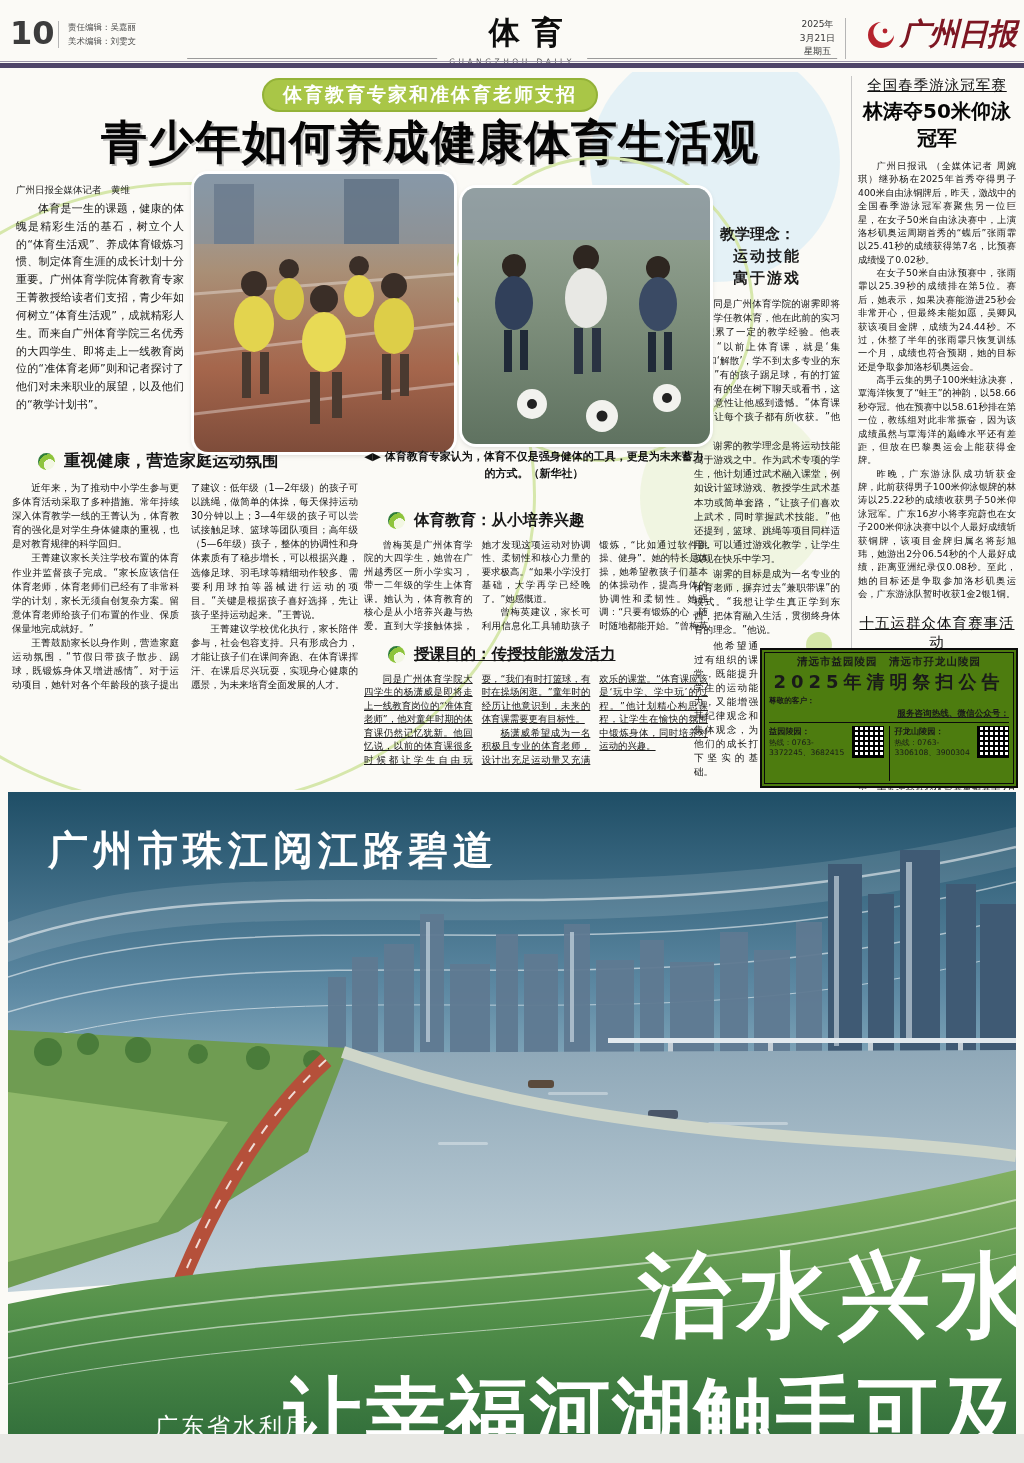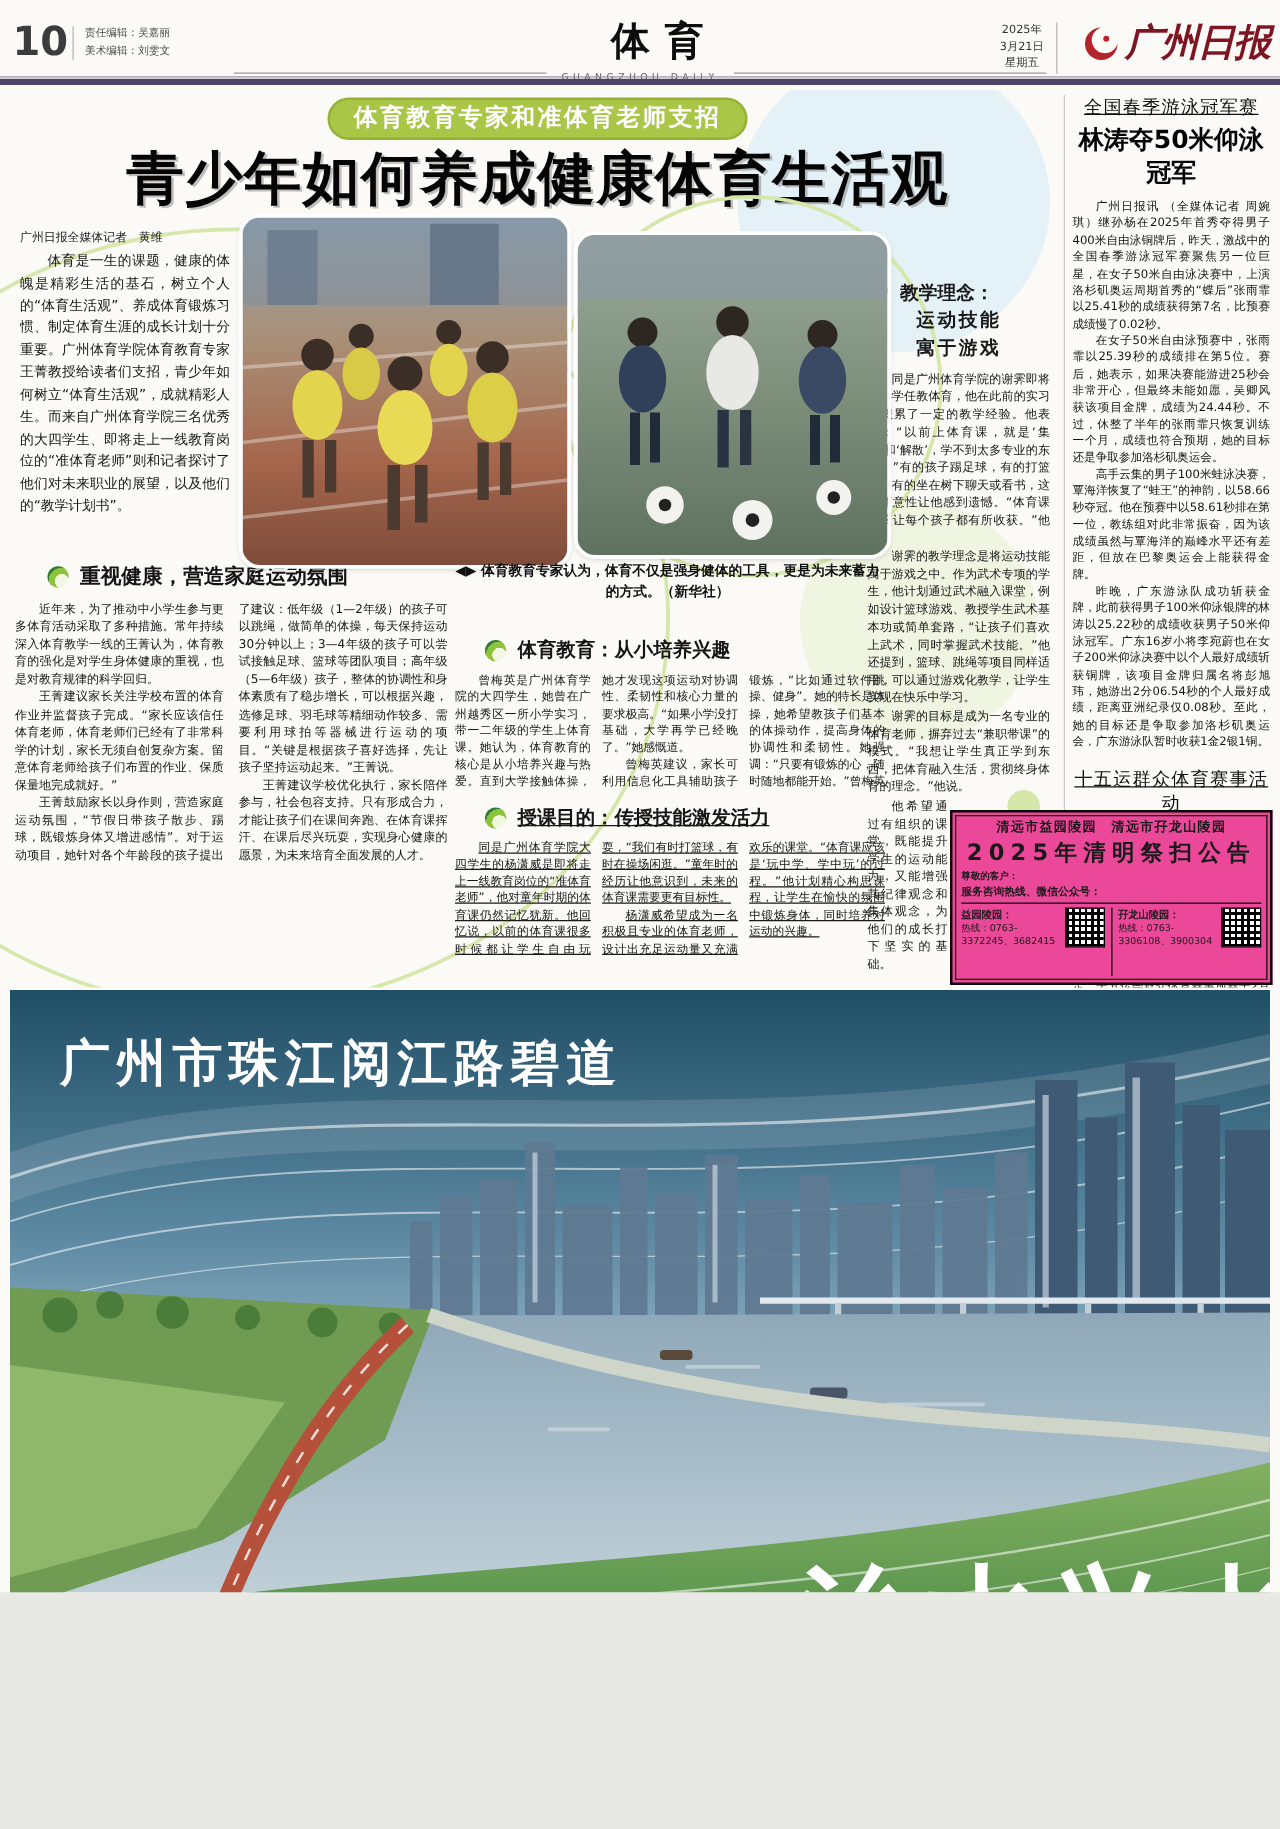--- a/index.html
+++ b/index.html
@@ -1,16 +1,16 @@
 <!DOCTYPE html>
 <html><head>
 <meta charset="utf-8">
 <style>
   html,body{margin:0;padding:0;background:#e8e8e4;}
-  .page{position:relative;width:1024px;height:1274px;margin:0 auto;background:#fbfaf6;
+  .page{position:relative;width:1024px;height:1434px;margin:0 auto;background:#fbfaf6;
         font-family:"DejaVu Sans","Liberation Sans",sans-serif;color:#1a1a1a;overflow:hidden;}
 
   
   .hdr{position:absolute;top:14px;left:0;right:0;height:46px;}
   .pagenum{position:absolute;left:10px;top:0;font-size:32px;font-weight:bold;color:#3c3c3c;}
   .editors{position:absolute;left:58px;top:7px;font-size:8.5px;color:#4a4a4a;line-height:1.6;
            border-left:1px solid #b5b5b5;padding-left:9px;}
   .mast{position:absolute;left:50%;transform:translateX(-50%);top:-2px;text-align:right;}
   .mast-title{font-size:31px;font-weight:bold;letter-spacing:12px;padding-left:12px;color:#0d0d0d;}
   .mast-sub{font-size:7.5px;letter-spacing:3.5px;color:#555;margin-top:3px;}
@@ -77,28 +77,28 @@
 
   
   .sidebar{position:absolute;left:858px;top:2px;width:158px;z-index:1;}
   .sb-kicker{font-size:14.5px;text-align:center;letter-spacing:1px;color:#101010;margin:2px 0 3px;text-decoration:underline;}
   .sb-headline{font-size:20px;font-weight:900;text-align:center;letter-spacing:0;color:#050505;margin-bottom:7px;}
   .sb-body{font-size:9.3px;line-height:1.44;text-align:justify;color:#141414;}
   .sb-body p{margin:0;text-indent:2em;}
   .sb-gap{height:12px;}
 
   
-  .ad{position:absolute;left:760px;top:576px;width:258px;height:140px;background:#ec4899;
+  .ad{position:absolute;left:760px;top:576px;width:258px;height:140px;background:#4d7c0f;
       border:2px solid #0a0a0a;z-index:5;box-sizing:border-box;padding:2px;}
   .ad-inner{border:1px solid #0a0a0a;height:100%;box-sizing:border-box;padding:2px 4px;display:flex;flex-direction:column;}
   .ad-names{font-size:10.5px;font-weight:bold;text-align:center;letter-spacing:1px;}
   .ad-title{font-size:18px;font-weight:900;text-align:center;letter-spacing:5px;margin:1px 0 2px;}
   .ad-salut{font-size:7.6px;font-weight:bold;}
   .ad-body{font-size:7.4px;line-height:1.36;text-align:justify;text-indent:2em;}
-  .ad-hotline{font-size:8.6px;font-weight:bold;text-align:left;margin:2px 0;}
+  .ad-hotline{font-size:8.6px;font-weight:bold;text-align:right;text-decoration:underline;margin:2px 0;}
   .ad-contacts{display:flex;border-top:1px solid #0a0a0a;padding-top:3px;flex:1;}
   .ad-contact{flex:1;display:flex;gap:3px;font-size:7.6px;line-height:1.4;}
   .ad-contact.second{border-left:1px solid #0a0a0a;padding-left:5px;margin-left:5px;}
   .ad-contact .txt b{font-size:8.2px;}
   .qr{width:30px;height:30px;flex:0 0 auto;border:1px solid #000;margin-left:auto;
       background-image:repeating-linear-gradient(0deg,#000 0 2px,transparent 2px 5px),
                        repeating-linear-gradient(90deg,#000 0 2px,#fff 2px 5px);}
 
   
   .poster{position:absolute;left:8px;top:792px;width:1008px;height:665px;z-index:1;}

